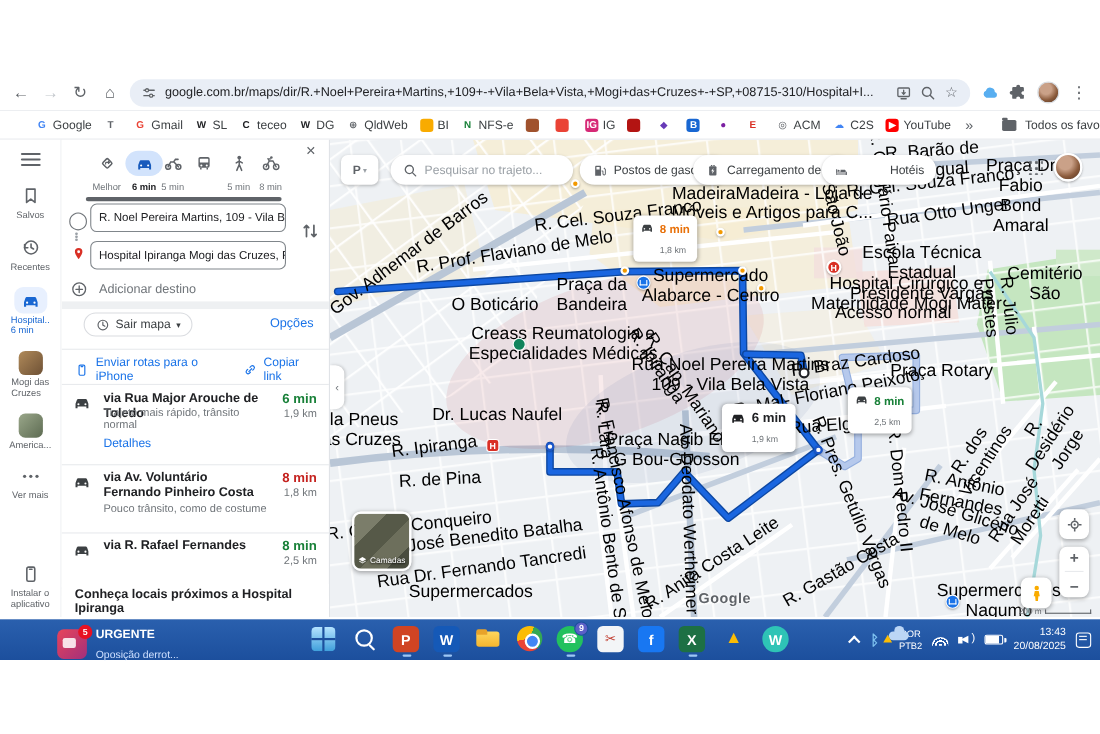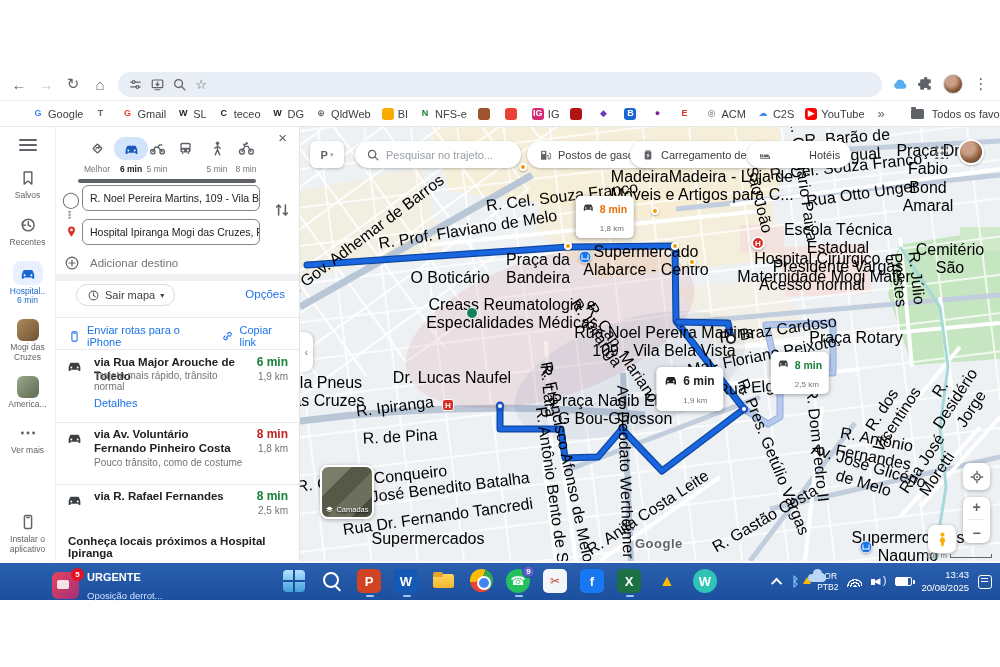--- a/index.html
+++ b/index.html
@@ -25,21 +25,21 @@
   .folder-ic{width:13px;height:10px;background:#5f6368;border-radius:1.5px;position:relative;margin-right:4px}
   .folder-ic::before{content:"";position:absolute;top:-2px;left:0;width:5px;height:2px;background:#5f6368;border-radius:1px 1px 0 0}
   
   #content{position:absolute;top:59px;left:0;width:1000px;height:434px;display:flex}
   
   #rail{width:56px;background:#fff;border-right:1px solid #eceef1;display:flex;flex-direction:column;align-items:center;padding-top:12px;flex:0 0 56px}
   .burger{width:18px;height:12px;display:flex;flex-direction:column;justify-content:space-between;cursor:pointer;margin-bottom:16px}
   .burger span{height:2px;background:#5f6368;border-radius:1px}
   .rail-item{display:flex;flex-direction:column;align-items:center;gap:2px;margin-bottom:13px;cursor:pointer;width:56px}
   .rail-item .r-ic{width:22px;height:22px;color:#5f6368;display:flex;align-items:center;justify-content:center}
-  .rail-item .r-lb{font-size:8.5px;color:#5f6368;text-align:center;white-space:pre-line;line-height:1.15}
+  .rail-item .r-lb{font-size:8.5px;color:#5f6368;white-space:pre-line;line-height:1.15}
   .rail-item.active .r-ic{background:#e8f0fe;border-radius:8px;color:#1967d2;width:30px;height:24px}
   .rail-item.active .r-lb{color:#1967d2}
   .rail-item.thumb-a .r-ic{background:linear-gradient(135deg,#b08a5a,#6e5135);border-radius:6px}
   .rail-item.thumb-b .r-ic{background:linear-gradient(135deg,#9aa78a,#5d6b52);border-radius:6px}
   #rail-spacer{flex:1}
   
   #panel{width:244px;background:#fff;position:relative;flex:0 0 244px;border-right:1px solid #e0e3e7;overflow:hidden}
   #modes{position:absolute;top:10px;left:0;width:244px;height:44px}
   .mode{position:absolute;top:0;width:30px;text-align:center;cursor:pointer}
   .mode .m-ic{width:22px;height:22px;color:#5f6368;display:inline-flex;align-items:center;justify-content:center}
@@ -294,20 +294,21 @@
 
   <div id="navbar">
     <span class="nav-ic">←</span>
     <span class="nav-ic dis">→</span>
     <span class="nav-ic">↻</span>
     <span class="nav-ic">⌂</span>
     <div id="omnibox">
       <svg class="omni-ic" viewBox="0 0 16 16">
           <use href="#s-tune"></use>
         </svg>
+      <span class="url">google.com.br/maps/dir/R.+Noel+Pereira+Martins,+109+-+Vila+Bela+Vista,+Mogi+das+Cruzes+-+SP,+08715-310/Hospital+I...</span>
       <svg class="omni-ic" viewBox="0 0 16 16">
           <use href="#s-screen"></use>
         </svg>
       <svg class="omni-ic" viewBox="0 0 16 16">
           <use href="#s-lens"></use>
         </svg>
       <span class="nav-ic" style="width:14px;font-size:13px">☆</span>
     </div>
     <svg class="rt-ic" style="color:#58aef0" viewBox="0 0 16 16">
         <path fill="currentColor" d="M12.6 7.1a3.9 3.9 0 0 0-7.6-1A3.1 3.1 0 0 0 5.3 12h7a2.5 2.5 0 0 0 .3-4.9z"></path>

